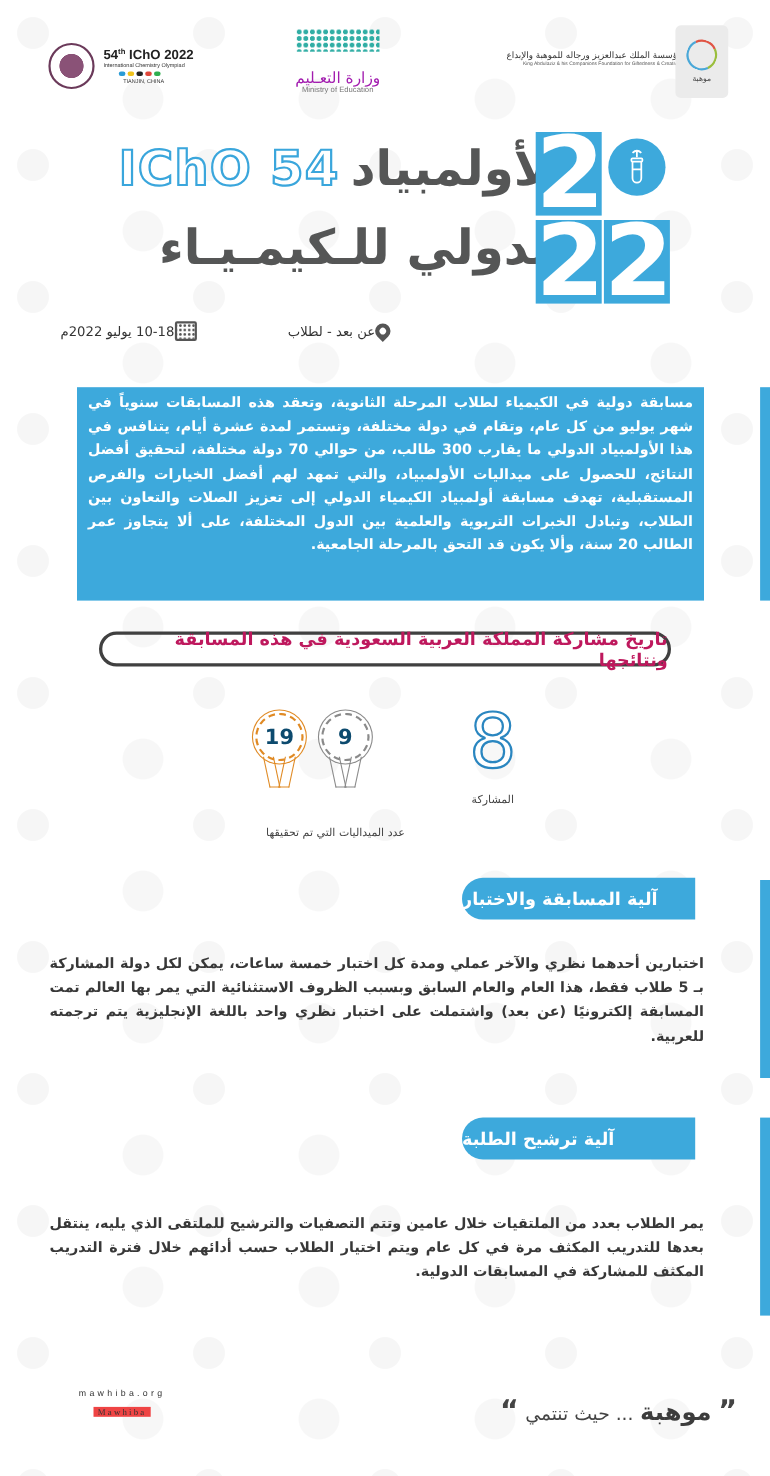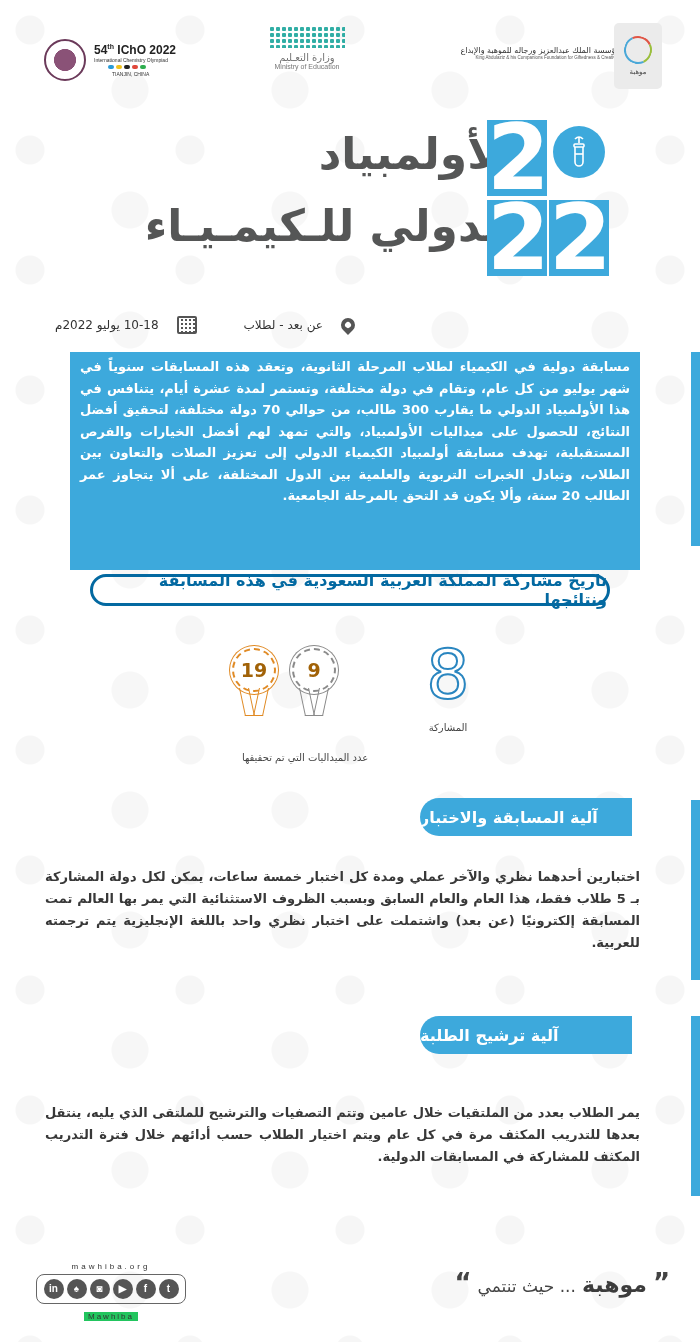--- a/index.html
+++ b/index.html
@@ -28,21 +28,21 @@
   .icho-text { display: flex; flex-direction: column; font-family: "Liberation Sans", sans-serif; }
   .icho-title { font-size: 12px; font-weight: bold; color: #222; }
   .icho-title sup { font-size: 7px; }
   .icho-sub { font-size: 5px; color: #333; }
   .icho-dots { display: flex; gap: 2px; margin: 2px 0 2px 14px; }
   .icho-dots span { width: 6px; height: 4px; border-radius: 2px; }
   .icho-city { font-size: 5px; color: #333; margin-left: 18px; }
 
   .logo-moe { left: 262px; top: 26px; width: 90px; height: 60px; display: flex; flex-direction: column; align-items: center; }
   .moe-dots { width: 76px; height: 22px; background-image: radial-gradient(circle, #1aa59b 2px, transparent 2.5px); background-size: 6px 6px; opacity: .9; }
-  .moe-ar { font-size: 10px; color: #737373; margin-top: 4px; }
+  .moe-ar { font-size: 14px; color: #a21caf; margin-top: 16px; }
   .moe-en { font-size: 7px; color: #777; font-family: "Liberation Sans", sans-serif; }
 
   .logo-found { left: 440px; top: 46px; width: 180px; text-align: right; }
   .found-ar { font-size: 8px; color: #333; }
   .found-en { font-size: 4.5px; color: #555; font-family: "Liberation Sans", sans-serif; white-space: nowrap; }
   .logo-mawhiba-box { left: 614px; top: 23px; width: 48px; height: 66px; background: #ebebeb; border-radius: 5px; display: flex; flex-direction: column; align-items: center; justify-content: center; }
   .mawhiba-ring { width: 28px; height: 28px; border-radius: 50%; border: 2px solid #4aa8d8; border-top-color: #e05545; border-right-color: #9abe3c; transform: rotate(20deg); }
   .mawhiba-box-label { font-size: 7px; color: #444; margin-top: 4px; }
 
   
@@ -53,55 +53,55 @@
   .title-ar2 { font-size: 44px; font-weight: bold; color: #555656; }
 
   .year-block { left: 487px; top: 120px; width: 126px; height: 156px; }
   .year-digit { position: absolute; width: 60px; height: 76px; background: #3da9dc; color: #fff; font-weight: bold; font-family: "DejaVu Sans", sans-serif; font-size: 90px; line-height: 76px; text-align: center; overflow: hidden; }
   .yd1 { left: 0; top: 0; }
   .yd3 { left: 0; top: 80px; }
   .yd4 { left: 62px; top: 80px; }
   .year-circle { position: absolute; left: 66px; top: 6px; width: 52px; height: 52px; border-radius: 50%; background: #3da9dc; display: flex; align-items: center; justify-content: center; }
 
   .meta-row { top: 292px; left: 55px; width: 300px; display: flex; justify-content: space-between; direction: rtl; font-size: 12px; color: #333; }
-  .meta-item { display: flex; align-items: center; gap: 18px; margin-top: 24px; }
+  .meta-item { display: flex; align-items: center; gap: 0; }
   .pin-icon { width: 14px; height: 14px; border-radius: 50% 50% 50% 0; background: #555; transform: rotate(-45deg); position: relative; }
   .pin-icon::after { content: ""; position: absolute; left: 4px; top: 4px; width: 6px; height: 6px; border-radius: 50%; background: #fff; }
   .cal-icon { width: 20px; height: 18px; border: 2px solid #555; border-radius: 2px; background-image: radial-gradient(circle, #555 1px, transparent 1.3px); background-size: 4px 4px; background-position: 1px 4px; }
 
   
-  .intro-box { left: 70px; top: 352px; width: 570px; height: 218px; background: #3da9dc; padding: 4px 10px; direction: rtl; text-align: justify; color: #ffffff; font-size: 13px; line-height: 21.5px; font-weight: bold; }
+  .intro-box { left: 70px; top: 352px; width: 570px; height: 194px; background: #3da9dc; padding: 4px 10px; direction: rtl; text-align: justify; color: #ffffff; font-size: 13px; line-height: 21.5px; font-weight: bold; }
   .side-bar { right: 0; width: 9px; background: #3da9dc; }
 
   
-  .pill-title { left: 90px; top: 574px; width: 520px; height: 32px; border: 3px solid #0369a1; border-radius: 16px; display: flex; align-items: center; justify-content: center; direction: rtl; font-size: 16px; font-weight: bold; color: #0369a1; }
+  .pill-title { left: 90px; top: 574px; width: 520px; height: 32px; border: 3px solid #404040; border-radius: 16px; display: flex; align-items: center; justify-content: center; direction: rtl; font-size: 16px; font-weight: bold; color: #be185d; }
 
   
   .stat-participation { left: 412px; top: 640px; width: 72px; text-align: center; }
   .big-eight { font-size: 68px; line-height: 70px; color: #ffffff; -webkit-text-stroke: 2px #2a86c0; font-family: "DejaVu Sans", sans-serif; }
   .stat-label { font-size: 10px; color: #444; direction: rtl; margin-top: 12px; }
   .medal { position: absolute; width: 46px; height: 72px; }
-  .medal-circle { position: absolute; left: 0; top: 0; width: 44px; height: 44px; border-radius: 50%; display: flex; align-items: center; justify-content: center; font-size: 19px; font-weight: bold; color: #a16207; background: #fff; }
+  .medal-circle { position: absolute; left: 0; top: 0; width: 44px; height: 44px; border-radius: 50%; display: flex; align-items: center; justify-content: center; font-size: 19px; font-weight: bold; color: #0c4a6e; background: #fff; }
   .medal-ribbon { position: absolute; top: 40px; width: 10px; height: 28px; border: 1.5px solid; border-top: none; }
   .medal-gold .medal-circle { border: 2px dashed #e08a24; box-shadow: 0 0 0 2px #fff, 0 0 0 3px #e08a24; }
   .medal-gold .medal-ribbon { border-color: #e08a24; }
   .medal-silver .medal-circle { border: 2px dashed #8a8a8a; box-shadow: 0 0 0 2px #fff, 0 0 0 3px #8a8a8a; }
   .medal-silver .medal-ribbon { border-color: #8a8a8a; }
   .medals-label { left: 230px; top: 752px; width: 150px; text-align: center; direction: rtl; font-size: 10px; color: #444; }
 
   
   .tab-header { right: 68px; height: 38px; width: 212px; background: #3da9dc; border-radius: 20px 0 0 20px; color: #fff; font-size: 16px; font-weight: bold; display: flex; align-items: center; justify-content: flex-end; padding-right: 18px; direction: rtl; }
   .body-text { left: 45px; width: 595px; direction: rtl; text-align: justify; font-size: 13px; line-height: 22px; font-weight: bold; color: #383838; }
 
   
   .social-block { left: 36px; top: 1262px; width: 150px; text-align: center; }
   .social-url { font-size: 8px; letter-spacing: 3px; color: #333; font-family: "Liberation Sans", sans-serif; }
   .social-frame { margin-top: 3px; border: 1px solid #666; border-radius: 8px; padding: 4px 6px; display: flex; gap: 3px; justify-content: center; }
   .social-icon { width: 20px; height: 20px; border-radius: 50%; background: #555; color: #fff; font-size: 10px; font-weight: bold; line-height: 20px; text-align: center; font-family: "Liberation Sans", sans-serif; }
-  .social-handle { font-size: 8px; letter-spacing: 2px; color: #333; margin-top: -4px; background: #22c55e; display: inline-block; padding: 0 4px; font-family: Liberation Sans, sans-serif; }
+  .social-handle { font-size: 8px; letter-spacing: 2px; color: #333; margin-top: -4px; background: #ef4444; display: inline-block; padding: 0 4px; font-family: Liberation Serif, serif; }
   .slogan { left: 440px; top: 1268px; width: 230px; direction: rtl; font-size: 17px; color: #444; display: flex; align-items: baseline; gap: 6px; }
   .slogan-brand { font-weight: bold; font-size: 22px; color: #3c3c3c; }
   .slogan-quote { font-size: 26px; color: #444; font-weight: bold; }
 </style>
 </head>
 <body>
 
 <div class="bg-pattern"></div>
 
 <div class="abs logo-icho">
@@ -131,20 +131,21 @@
   <div class="found-en">King Abdulaziz &amp; his Companions Foundation for Giftedness &amp; Creativity</div>
 </div>
 
 <div class="abs logo-mawhiba-box">
   <div class="mawhiba-ring"></div>
   <div class="mawhiba-box-label">موهبة</div>
 </div>
 
 <div class="abs title-line1">
   <span class="title-ar1">الأولمبياد</span>
+  <span class="title-en">IChO 54</span>
 </div>
 <div class="abs title-line2">
   <span class="title-ar2">الدولي للـكيمـيـاء</span>
 </div>
 
 <div class="abs year-block">
   <div class="year-digit yd1">2</div>
   <div class="year-circle">
     <svg width="22" height="34" viewBox="0 0 22 34" fill="none" stroke="#fff" stroke-width="1.6">
       <path d="M7 4 q4 -4 8 0 M11 2 v6"></path>
@@ -193,28 +194,20 @@
 <div class="abs side-bar" style="top:800px;height:180px;"></div>
 <div class="abs tab-header" style="top:798px;">آلية المسابقة والاختبار</div>
 <div class="abs body-text" style="top:866px;">اختبارين أحدهما نظري والآخر عملي ومدة كل اختبار خمسة ساعات، يمكن لكل دولة المشاركة بـ 5 طلاب فقط، هذا العام والعام السابق وبسبب الظروف الاستثنائية التي يمر بها العالم تمت المسابقة إلكترونيًا (عن بعد) واشتملت على اختبار نظري واحد باللغة الإنجليزية يتم ترجمته للعربية.</div>
 
 <div class="abs side-bar" style="top:1016px;height:180px;"></div>
 <div class="abs tab-header" style="top:1016px;">آلية ترشيح الطلبة</div>
 <div class="abs body-text" style="top:1102px;">يمر الطلاب بعدد من الملتقيات خلال عامين وتتم التصفيات والترشيح للملتقى الذي يليه، ينتقل بعدها للتدريب المكثف مرة في كل عام ويتم اختيار الطلاب حسب أدائهم خلال فترة التدريب المكثف  للمشاركة في المسابقات الدولية.</div>
 
 <div class="abs social-block">
   <div class="social-url">mawhiba.org</div>
-  <div class="social-frame">
-    <span class="social-icon">in</span>
-    <span class="social-icon">♠</span>
-    <span class="social-icon">◙</span>
-    <span class="social-icon">▶</span>
-    <span class="social-icon">f</span>
-    <span class="social-icon">t</span>
-  </div>
   <div class="social-handle">Mawhiba</div>
 </div>
 
 <div class="abs slogan">
   <span class="slogan-quote">”</span>
   <span class="slogan-brand">موهبة</span>
   <span>... حيث تنتمي</span>
   <span class="slogan-quote">“</span>
 </div>
 

